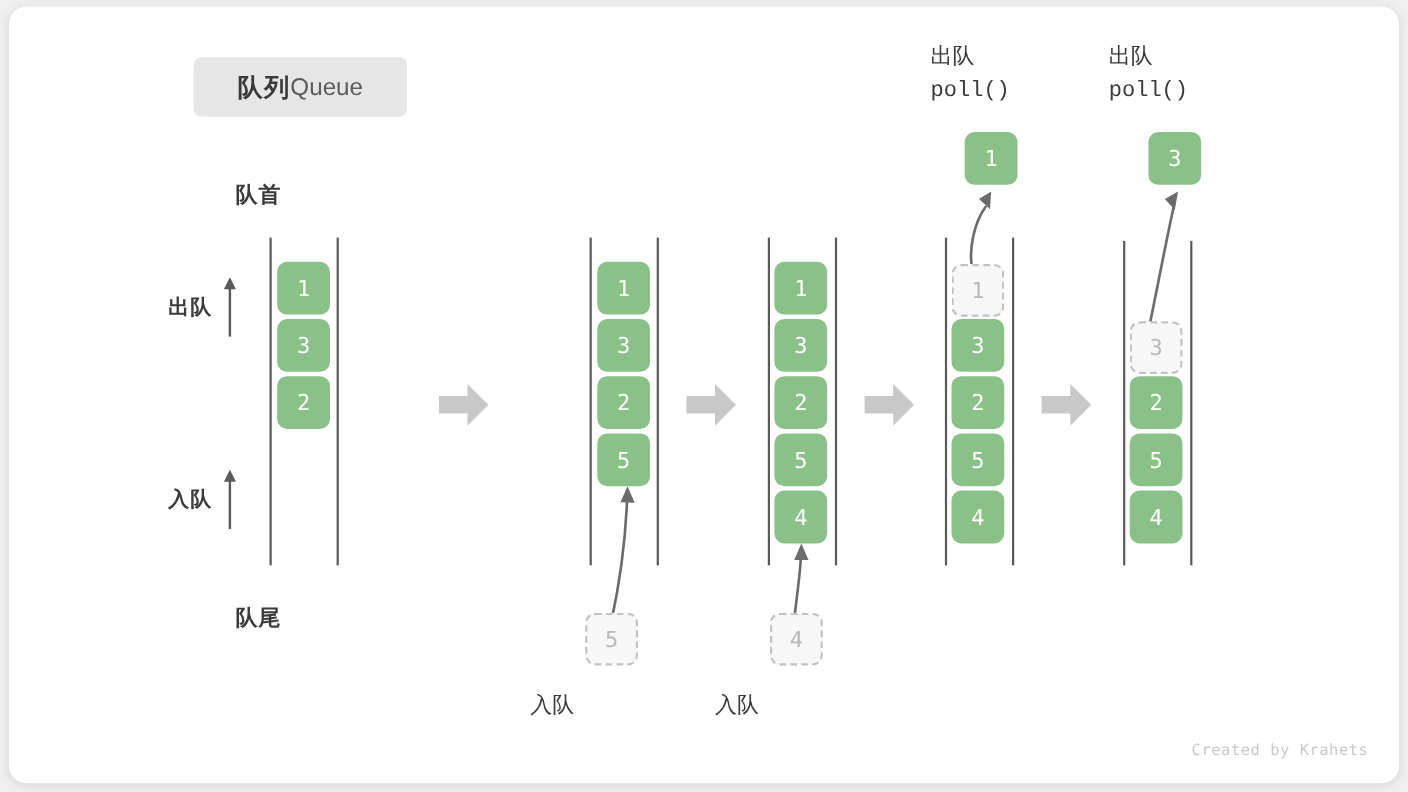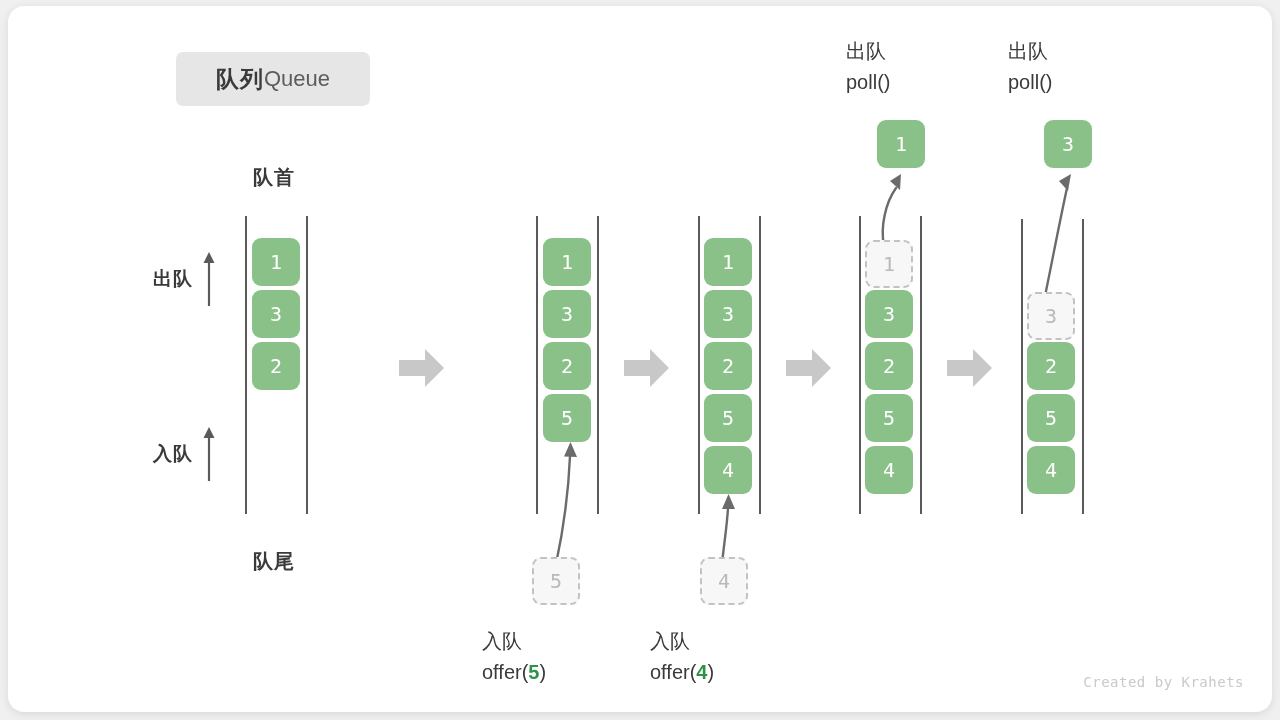--- a/index.html
+++ b/index.html
@@ -21,28 +21,28 @@
     left:168px;top:46px;width:194px;height:54px;
     background:#e6e6e6;border-radius:7px;
     display:flex;align-items:center;justify-content:center;
   }
   #title-badge .cn{font-size:23px;font-weight:700;color:#3a3a3a;letter-spacing:1px;}
   #title-badge .en{font-family:Liberation Sans, sans-serif;font-size:22px;color:#5c5c5c;}
 
   
   .col-head{
     font-size:20px;font-weight:700;color:#3a3a3a;
-    text-align:center;letter-spacing:1px;white-space:nowrap;
+    text-align:left;letter-spacing:1px;white-space:nowrap;
   }
   .op-head{
     text-align:center;white-space:nowrap;line-height:1.55;
   }
   .op-head .cn{font-size:20px;color:#3a3a3a;display:block;font-weight:400;}
   .op-head .fn{
-    font-family:Liberation Sans, sans-serif;
+    font-family:Liberation Mono, monospace;
     font-size:20px;color:#3a3a3a;display:block;
   }
   .op-head .fn .arg{color:#2f9246;font-weight:700;}
 
   
   .rail{width:2px;background:#5a5a5a;}
 
   
   .cell{
     width:48px;height:48px;border-radius:9px;
@@ -123,21 +123,20 @@
   <div class="abs cell" style="left:535px;top:388px;">5</div>
 
   <svg class="abs" style="left:534px;top:430px;width:40px;height:130px;" viewBox="0 0 40 130">
     <path d="M14 128 C20 100, 26 68, 28 20" stroke="#6b6b6b" stroke-width="2.4" fill="none" stroke-linecap="round"></path>
     <path d="M28.5 6 L35 21 L22 20.5 Z" fill="#6b6b6b"></path>
   </svg>
   <div class="abs cell ghost" style="left:524px;top:551px;">5</div>
 
   <div class="abs op-head" style="left:474px;top:620px;width:150px;text-align:left;">
     <span class="cn">入队</span>
-    <span class="fn"><span>offer(</span><span class="arg">5</span><span>)</span></span>
   </div>
 
   <svg class="abs big-arrow" style="left:616px;top:342px;" viewBox="0 0 46 40">
     <path d="M0 12 H26 V1 L45 20 L26 39 V28 H0 Z" fill="#c8c8c8"></path>
   </svg>
 
   <div class="abs rail" style="left:690px;top:210px;height:298px;"></div>
   <div class="abs rail" style="left:751px;top:210px;height:298px;"></div>
 
   <div class="abs cell" style="left:696px;top:232px;">1</div>
@@ -147,21 +146,20 @@
   <div class="abs cell" style="left:696px;top:440px;">4</div>
 
   <svg class="abs" style="left:702px;top:482px;width:34px;height:78px;" viewBox="0 0 34 78">
     <path d="M12 76 C14 56, 17 38, 18 20" stroke="#6b6b6b" stroke-width="2.4" fill="none" stroke-linecap="round"></path>
     <path d="M18.5 6 L25 21 L12 21 Z" fill="#6b6b6b"></path>
   </svg>
   <div class="abs cell ghost" style="left:692px;top:551px;">4</div>
 
   <div class="abs op-head" style="left:642px;top:620px;width:150px;text-align:left;">
     <span class="cn">入队</span>
-    <span class="fn"><span>offer(</span><span class="arg">4</span><span>)</span></span>
   </div>
 
   <svg class="abs big-arrow" style="left:778px;top:342px;" viewBox="0 0 46 40">
     <path d="M0 12 H26 V1 L45 20 L26 39 V28 H0 Z" fill="#c8c8c8"></path>
   </svg>
 
   <div class="abs op-head" style="left:838px;top:30px;width:140px;text-align:left;">
     <span class="cn">出队</span>
     <span class="fn"><span>poll(</span><span class="arg"></span><span>)</span></span>
   </div>

